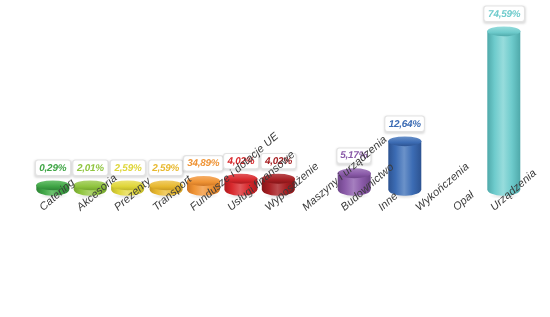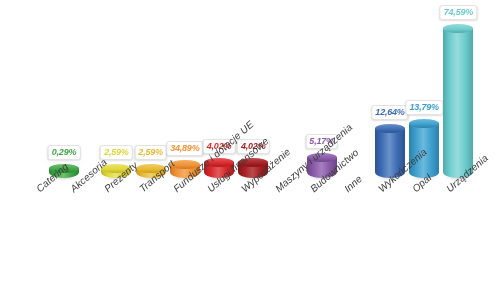--- a/index.html
+++ b/index.html
@@ -84,27 +84,35 @@
     left:0;top:178px;
     width:500px;height:110px;
   }
 </style>
 </head>
 <body>
 
 <div id="chart-root">
 
   <div class="plot-area" id="plot-area">
-      <div class="bar-group" style="left: 33px; height: 50px; margin-left: 16px;">
+      <div class="bar-group" style="left: 33px; height: 50px;">
         <div class="cyl-col" style="position: absolute; bottom: 0px; left: 0px; width: 30px; height: 10px;">
           <div class="cyl-shadow"></div>
           <div class="cyl-body" style="height: 10px; background: linear-gradient(to right, rgb(46, 132, 54) 0%, rgb(63, 165, 69) 22%, rgb(109, 194, 111) 48%, rgb(63, 165, 69) 74%, rgb(46, 132, 54) 100%);"></div>
           <div class="cyl-top" style="bottom: 5.5px; background: linear-gradient(rgb(109, 194, 111) 0%, rgb(63, 165, 69) 60%, rgb(46, 132, 54) 100%);"></div>
         </div>
         <div class="value-box" style="color: rgb(63, 165, 69); bottom: 18px;">0,29%</div>
+      </div>
+      <div class="bar-group" style="left: 67.2px; height: 50px;">
+        <div class="cyl-col" style="position: absolute; bottom: 0px; left: 0px; width: 30px; height: 10px;">
+          <div class="cyl-shadow"></div>
+          <div class="cyl-body" style="height: 10px; background: linear-gradient(to right, rgb(116, 165, 46) 0%, rgb(144, 197, 63) 22%, rgb(174, 212, 110) 48%, rgb(144, 197, 63) 74%, rgb(116, 165, 46) 100%);"></div>
+          <div class="cyl-top" style="bottom: 5.5px; background: linear-gradient(rgb(174, 212, 110) 0%, rgb(144, 197, 63) 60%, rgb(116, 165, 46) 100%);"></div>
+        </div>
+        <div class="value-box" style="color: rgb(144, 197, 63); bottom: 18px;">2,01%</div>
       </div>
       <div class="bar-group" style="left: 101.4px; height: 50px;">
         <div class="cyl-col" style="position: absolute; bottom: 0px; left: 0px; width: 30px; height: 10px;">
           <div class="cyl-shadow"></div>
           <div class="cyl-body" style="height: 10px; background: linear-gradient(to right, rgb(191, 182, 42) 0%, rgb(223, 214, 58) 22%, rgb(236, 227, 113) 48%, rgb(223, 214, 58) 74%, rgb(191, 182, 42) 100%);"></div>
           <div class="cyl-top" style="bottom: 5.5px; background: linear-gradient(rgb(236, 227, 113) 0%, rgb(223, 214, 58) 60%, rgb(191, 182, 42) 100%);"></div>
         </div>
         <div class="value-box" style="color: rgb(223, 214, 58); bottom: 18px;">2,59%</div>
       </div>
       <div class="bar-group" style="left: 135.6px; height: 50px;">
@@ -140,35 +148,27 @@
         <div class="value-box" style="color: rgb(167, 31, 35); bottom: 24px;">4,02%</div>
       </div>
       <div class="bar-group" style="left: 306.6px; height: 61px; text-decoration: underline;">
         <div class="cyl-col" style="position: absolute; bottom: 0px; left: 0px; width: 30px; height: 21px;">
           <div class="cyl-shadow"></div>
           <div class="cyl-body" style="height: 21px; background: linear-gradient(to right, rgb(110, 69, 137) 0%, rgb(138, 90, 168) 22%, rgb(165, 127, 191) 48%, rgb(138, 90, 168) 74%, rgb(110, 69, 137) 100%);"></div>
           <div class="cyl-top" style="bottom: 16.5px; background: linear-gradient(rgb(165, 127, 191) 0%, rgb(138, 90, 168) 60%, rgb(110, 69, 137) 100%);"></div>
         </div>
         <div class="value-box" style="color: rgb(138, 90, 168); bottom: 29px;">5,17%</div>
       </div>
-      <div class="bar-group" style="left: 375px; height: 90px; text-align: right;">
+      <div class="bar-group" style="left: 353px; height: 90px; text-align: right;">
         <div class="cyl-col" style="position: absolute; bottom: 0px; left: 0px; width: 30px; height: 50px;">
           <div class="cyl-shadow"></div>
           <div class="cyl-body" style="height: 50px; background: linear-gradient(to right, rgb(45, 83, 145) 0%, rgb(60, 108, 180) 22%, rgb(107, 146, 201) 48%, rgb(60, 108, 180) 74%, rgb(45, 83, 145) 100%);"></div>
           <div class="cyl-top" style="bottom: 45.5px; background: linear-gradient(rgb(107, 146, 201) 0%, rgb(60, 108, 180) 60%, rgb(45, 83, 145) 100%);"></div>
         </div>
         <div class="value-box" style="color: rgb(60, 108, 180); bottom: 58px;">12,64%</div>
-      </div>
-      <div class="bar-group" style="left: 409.2px; height: 95px;">
-        <div class="cyl-col" style="position: absolute; bottom: 0px; left: 0px; width: 30px; height: 55px;">
-          <div class="cyl-shadow"></div>
-          <div class="cyl-body" style="height: 55px; background: linear-gradient(to right, rgb(45, 128, 168) 0%, rgb(61, 159, 206) 22%, rgb(108, 185, 220) 48%, rgb(61, 159, 206) 74%, rgb(45, 128, 168) 100%);"></div>
-          <div class="cyl-top" style="bottom: 50.5px; background: linear-gradient(rgb(108, 185, 220) 0%, rgb(61, 159, 206) 60%, rgb(45, 128, 168) 100%);"></div>
-        </div>
-        <div class="value-box" style="color: rgb(61, 159, 206); bottom: 63px;">13,79%</div>
       </div>
       <div class="bar-group" style="left: 443.4px; height: 190px;">
         <div class="cyl-col" style="position: absolute; bottom: 0px; left: 0px; width: 30px; height: 150px;">
           <div class="cyl-shadow"></div>
           <div class="cyl-body" style="height: 150px; background: linear-gradient(to right, rgb(79, 169, 170) 0%, rgb(110, 203, 204) 22%, rgb(151, 220, 220) 48%, rgb(110, 203, 204) 74%, rgb(79, 169, 170) 100%);"></div>
           <div class="cyl-top" style="bottom: 145.5px; background: linear-gradient(rgb(151, 220, 220) 0%, rgb(110, 203, 204) 60%, rgb(79, 169, 170) 100%);"></div>
         </div>
         <div class="value-box" style="color: rgb(110, 203, 204); bottom: 158px;">74,59%</div>
       </div>
     </div>

